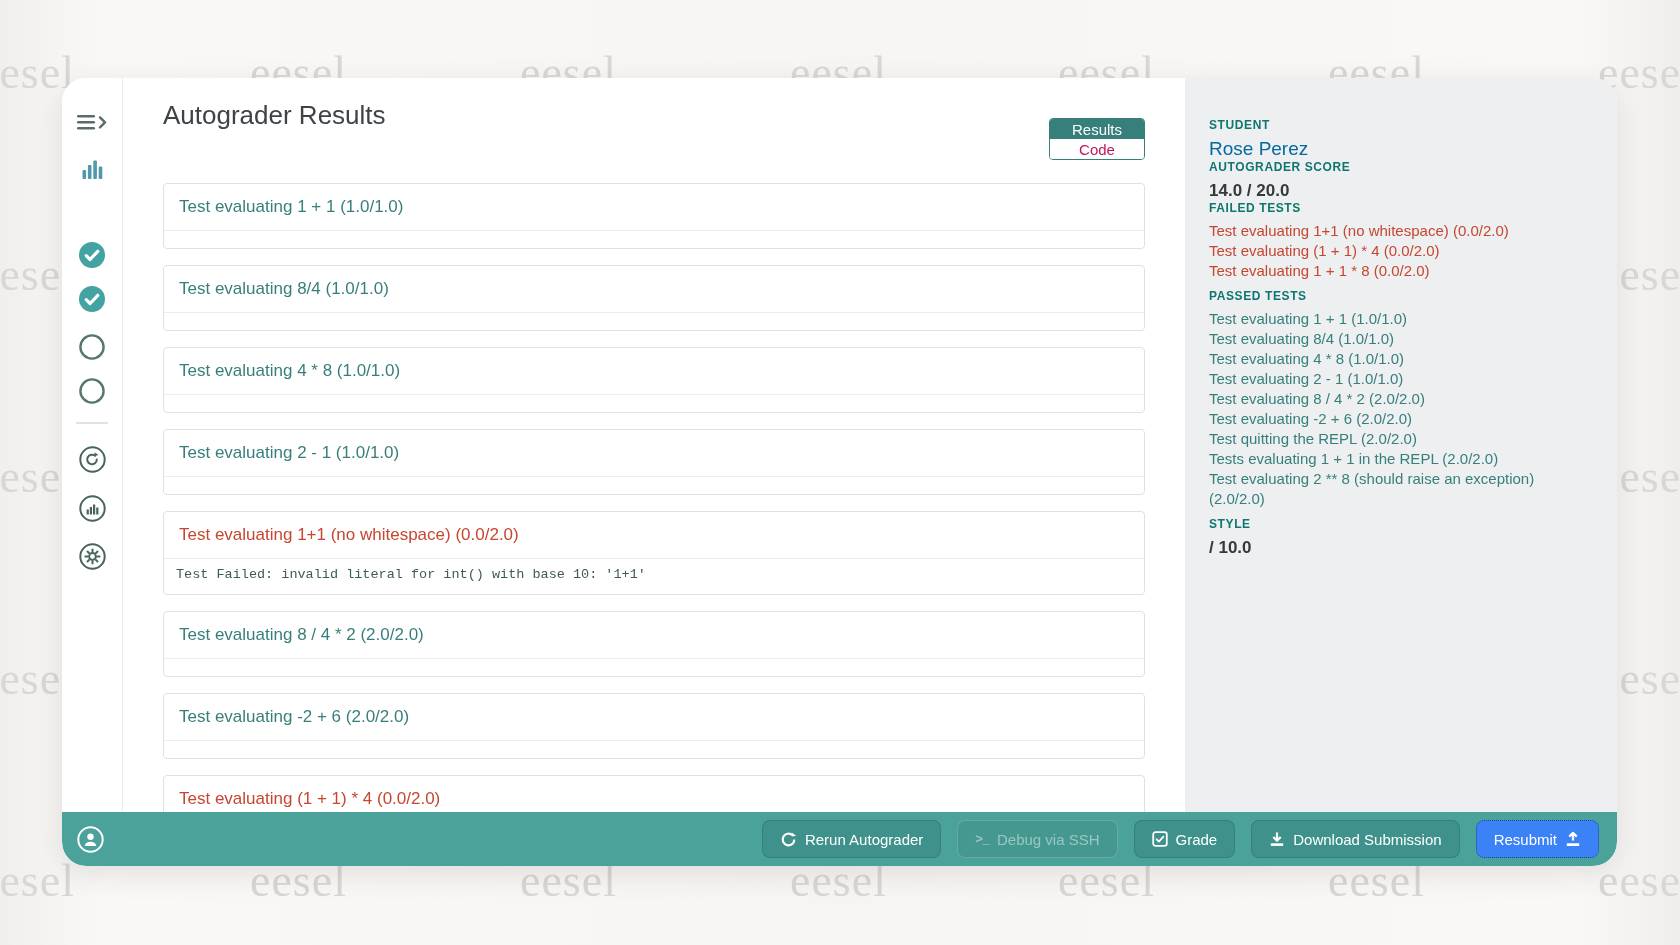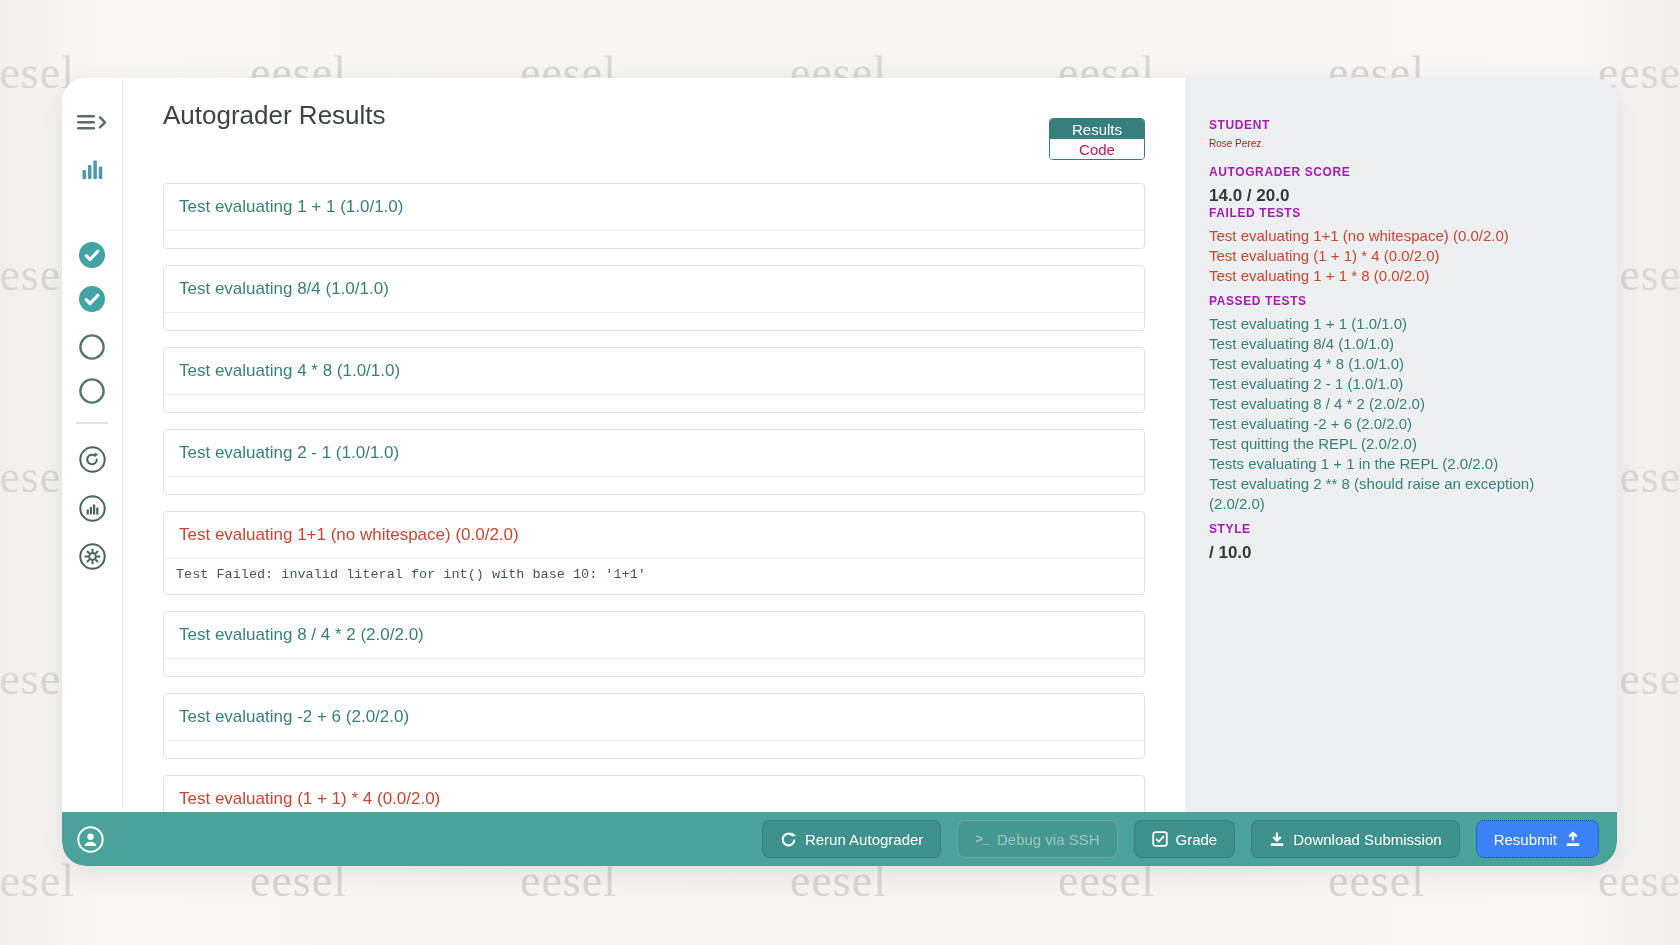--- a/index.html
+++ b/index.html
@@ -38,22 +38,22 @@
   .test-title{margin:0;font-size:17px;font-weight:400;color:#377f7b;padding:13px 15px;border-bottom:1px solid #eaedef;}
   .test-card.failed .test-title{color:#c7462f;}
   .test-body{min-height:17px;}
   .test-card.failed .test-body{padding:8px 12px 10px;}
   .test-output{margin:0;font-family:"Liberation Mono",monospace;font-size:13.5px;color:#3f5b59;white-space:pre-wrap;}
   
   .summary{
     position:absolute;top:0;right:0;width:432px;bottom:54px;box-sizing:border-box;
     background:#edeff1;border-radius:0 24px 0 0;padding:40px 24px 0 24px;overflow:hidden;
   }
-  .sum-label{margin:0;font-size:12px;font-weight:700;letter-spacing:.6px;color:#a21caf;text-transform:uppercase;}
-  .sum-value{margin:6px 0 16px;font-size:10px;color:#b91c1c;}
+  .sum-label{margin:0;font-size:12px;font-weight:700;letter-spacing:.6px;color:#0f766e;text-transform:uppercase;}
+  .sum-value{margin:6px 0 0;font-size:19px;color:#0369a1;}
   .sum-score{margin:7px 0 0;font-size:17px;font-weight:700;color:#333b38;}
   .sum-section{}
   .sum-section.tight{margin-top:8px;}
   .sum-list{margin:6px 0 0;}
   .sum-line{font-size:15px;line-height:20px;cursor:pointer;}
   .sum-list.failed .sum-line{color:#c7462f;}
   .sum-list.passed .sum-line{color:#377f7b;}
   
   .action-bar{
     position:absolute;left:0;right:0;bottom:0;height:54px;background:#4aa29b;

